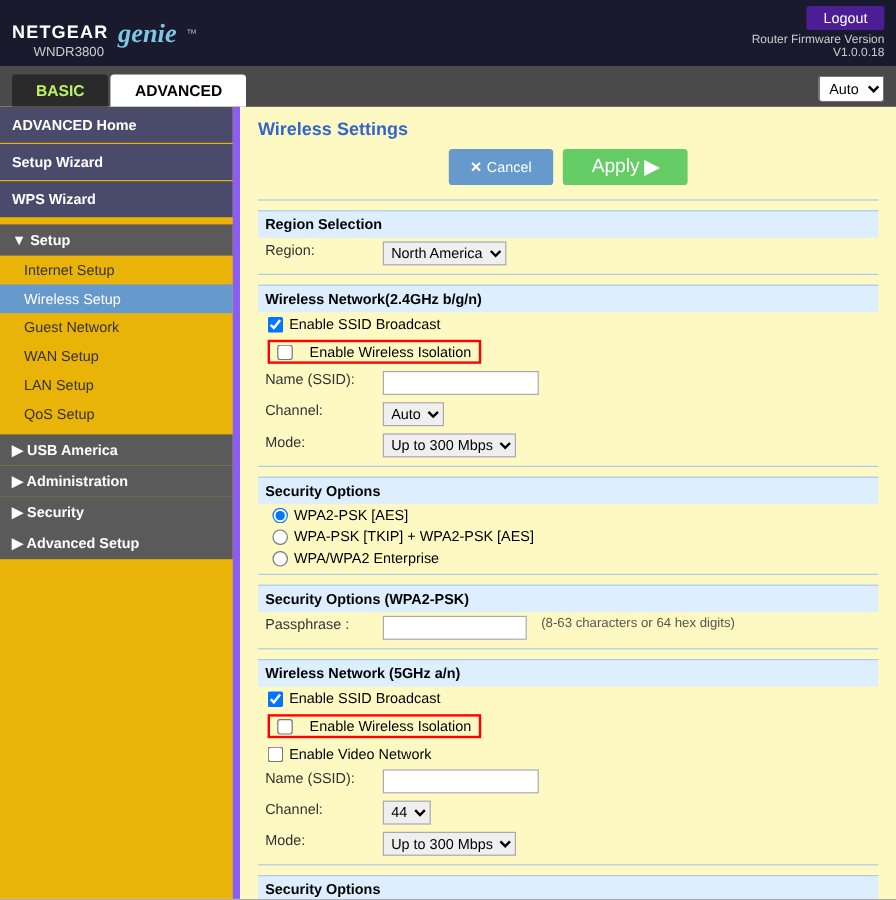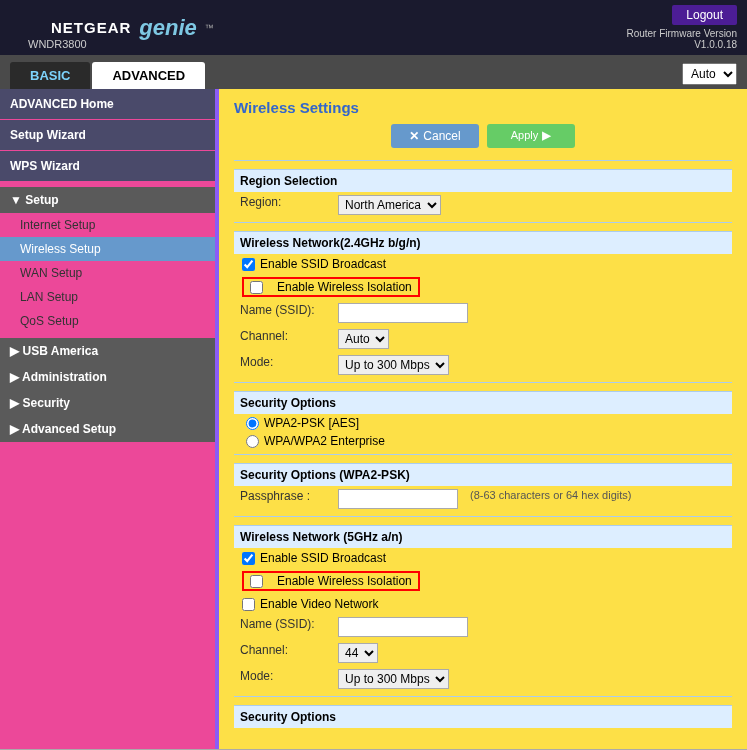--- a/index.html
+++ b/index.html
@@ -1,58 +1,58 @@
 <!DOCTYPE html>
 <html><head>
   <meta charset="utf-8">
   <style>
     * { margin: 0; padding: 0; box-sizing: border-box; }
     body { font-family: Arial, sans-serif; font-size: 12px; width: 747px; height: 750px; overflow: hidden; background: #fff; }
 
     
     #header { background: #1a1a2e; height: 55px; display: flex; align-items: center; justify-content: space-between; padding: 0 10px; }
-    #logo-area { display: flex; align-items: center; gap: 8px; margin-left: 41px; }
+    #logo-area { display: flex; align-items: center; gap: 8px; }
     #netgear-logo { color: #fff; font-weight: bold; font-size: 15px; letter-spacing: 1px; }
     #model-info { color: #ccc; font-size: 11px; position: absolute; left: 28px; top: 38px; text-align: right; }
     #header-right { display: flex; flex-direction: column; align-items: flex-end; gap: 3px; }
     #logout-btn { background: #4c1d95; color: #fff; border: none; padding: 3px 14px; font-size: 12px; cursor: pointer; border-radius: 2px; }
     #firmware-info { color: #ccc; font-size: 10px; text-align: right; }
 
     
     #nav-tabs { background: #4a4a4a; height: 34px; display: flex; align-items: flex-end; padding-left: 10px; gap: 2px; }
-    .nav-tab { padding: 6px 20px; font-size: 13px; font-weight: bold; cursor: pointer; border-radius: 3px 3px 0 0; color: #7dd3fc; }
+    .nav-tab { padding: 6px 20px; font-size: 13px; font-weight: bold; cursor: pointer; border-radius: 3px 3px 0 0; color: #bef264; }
     .nav-tab.inactive { background: #2a2a2a; }
     .nav-tab.active { background: #fff; color: #000; }
 
     
     #auto-area { position: absolute; top: 63px; right: 10px; display: flex; align-items: center; gap: 4px; }
     #auto-select { font-size: 12px; padding: 2px 4px; }
 
     
     #layout { display: flex; height: 660px; }
 
     
-    #sidebar { width: 219px; background: #ec4899; border-right: 4px solid #8b5cf6; flex-shrink: 0; overflow-y: auto; }
+    #sidebar { width: 200px; background: #eab308; border-right: 6px solid #8b5cf6; flex-shrink: 0; overflow-y: auto; }
     .sidebar-btn { display: block; width: 100%; background: #4a4a6a; color: #fff; border: none; padding: 8px 10px; text-align: left; font-size: 12px; font-weight: bold; cursor: pointer; margin-bottom: 1px; }
     .sidebar-section { padding: 5px 0; }
     .sidebar-section-title { background: #5a5a5a; color: #fff; padding: 6px 10px; font-size: 12px; font-weight: bold; cursor: pointer; display: flex; align-items: center; gap: 4px; }
     .sidebar-link { display: block; padding: 5px 20px; color: #333; text-decoration: none; font-size: 12px; cursor: pointer; }
     .sidebar-link.active { background: #6699cc; color: #fff; }
 
     
-    #main { flex: 1; overflow-y: auto; background: #fde047; position: relative; }
+    #main { flex: 1; overflow-y: auto; background: #fef9c3; position: relative; }
     #main-inner { padding: 10px 15px; }
 
     
     .page-title { color: #3366cc; font-size: 15px; font-weight: bold; margin-bottom: 8px; }
 
     
     .btn-row { display: flex; gap: 8px; margin-bottom: 12px; justify-content: center; }
     .btn-cancel { background: #6699cc; color: #fff; border: none; padding: 5px 18px; font-size: 12px; cursor: pointer; border-radius: 3px; display: flex; align-items: center; gap: 4px; }
-    .btn-apply { background: #66cc66; color: #fff; border: none; padding: 5px 24px; font-size: 11px; cursor: pointer; border-radius: 3px; display: flex; align-items: flex-start; gap: 4px; }
+    .btn-apply { background: #66cc66; color: #fff; border: none; padding: 5px 24px; font-size: 16px; cursor: pointer; border-radius: 3px; display: flex; align-items: center; gap: 4px; }
 
     
     .section-header { background: #ddeeff; border-top: 1px solid #aaccee; padding: 4px 6px; font-size: 12px; font-weight: bold; margin-top: 8px; color: #000; }
     .form-row { display: flex; padding: 3px 6px; gap: 8px; }
     .form-label { min-width: 90px; color: #333; font-size: 12px; }
     .form-input { border: 1px solid #aaa; padding: 2px 4px; font-size: 12px; }
     .form-select { border: 1px solid #aaa; padding: 1px 2px; font-size: 12px; }
     .checkbox-row { display: flex; align-items: center; padding: 3px 8px; gap: 5px; font-size: 12px; }
     .highlighted-checkbox { border: 2px solid red; display: inline-flex; align-items: center; gap: 14px; padding: 1px 6px; }
     .radio-row { display: flex; align-items: center; padding: 2px 12px; gap: 5px; font-size: 12px; }
@@ -71,21 +71,21 @@
     .arrow-mark { color: #fff; font-weight: bold; }
   </style>
 </head>
 <body>
 
 <div style="position:relative;">
 
   <div id="header">
     <div id="logo-area">
       <span id="netgear-logo">NETGEAR</span>
-      <span style="color:#7ec8e3; font-size:22px; font-style:italic; font-weight:bold;">genie</span>
+      <span style="color:#7ec8e3; font-size:22px; font-style:italic; font-weight:bold;font-family:Liberation Serif, serif;">genie</span>
       <span style="color:#aaa; font-size:9px; vertical-align:super;">™</span>
     </div>
     <div id="header-right">
       <button id="logout-btn">Logout</button>
       <div id="firmware-info">
         <span>Router Firmware Version</span><br>
         <span>V1.0.0.18</span>
       </div>
     </div>
     <span id="model-info">WNDR3800</span>
@@ -105,20 +105,21 @@
 
     <div id="sidebar">
       <button class="sidebar-btn">ADVANCED Home</button>
       <button class="sidebar-btn">Setup Wizard</button>
       <button class="sidebar-btn">WPS Wizard</button>
 
       <div class="sidebar-section">
         <div class="sidebar-section-title">▼ Setup</div>
         <a class="sidebar-link">Internet Setup</a>
         <a class="sidebar-link active">Wireless Setup</a>
+        <a class="sidebar-link">Guest Network</a>
         <a class="sidebar-link">WAN Setup</a>
         <a class="sidebar-link">LAN Setup</a>
         <a class="sidebar-link">QoS Setup</a>
       </div>
 
       <div class="sidebar-section-title">▶ USB America</div>
       <div class="sidebar-section-title">▶ Administration</div>
       <div class="sidebar-section-title">▶ Security</div>
       <div class="sidebar-section-title">▶ Advanced Setup</div>
     </div>
@@ -180,20 +181,24 @@
 
         <hr class="divider">
 
         <div class="section-header">Security Options</div>
         <div class="radio-row">
           <input type="radio" name="security24" checked="" style="">
           <span>WPA2-PSK [AES]</span>
         </div>
         <div class="radio-row">
           <input type="radio" name="security24" style="">
+          <span>WPA-PSK [TKIP] + WPA2-PSK [AES]</span>
+        </div>
+        <div class="radio-row">
+          <input type="radio" name="security24" style="">
           <span>WPA/WPA2 Enterprise</span>
         </div>
 
         <hr class="divider">
 
         <div class="section-header">Security Options (WPA2-PSK)</div>
         <div class="form-row">
           <span class="form-label">Passphrase :</span>
           <input type="text" class="form-input" style="width: 120px;">
           <span class="passphrase-hint">(8-63 characters or 64 hex digits)</span>

